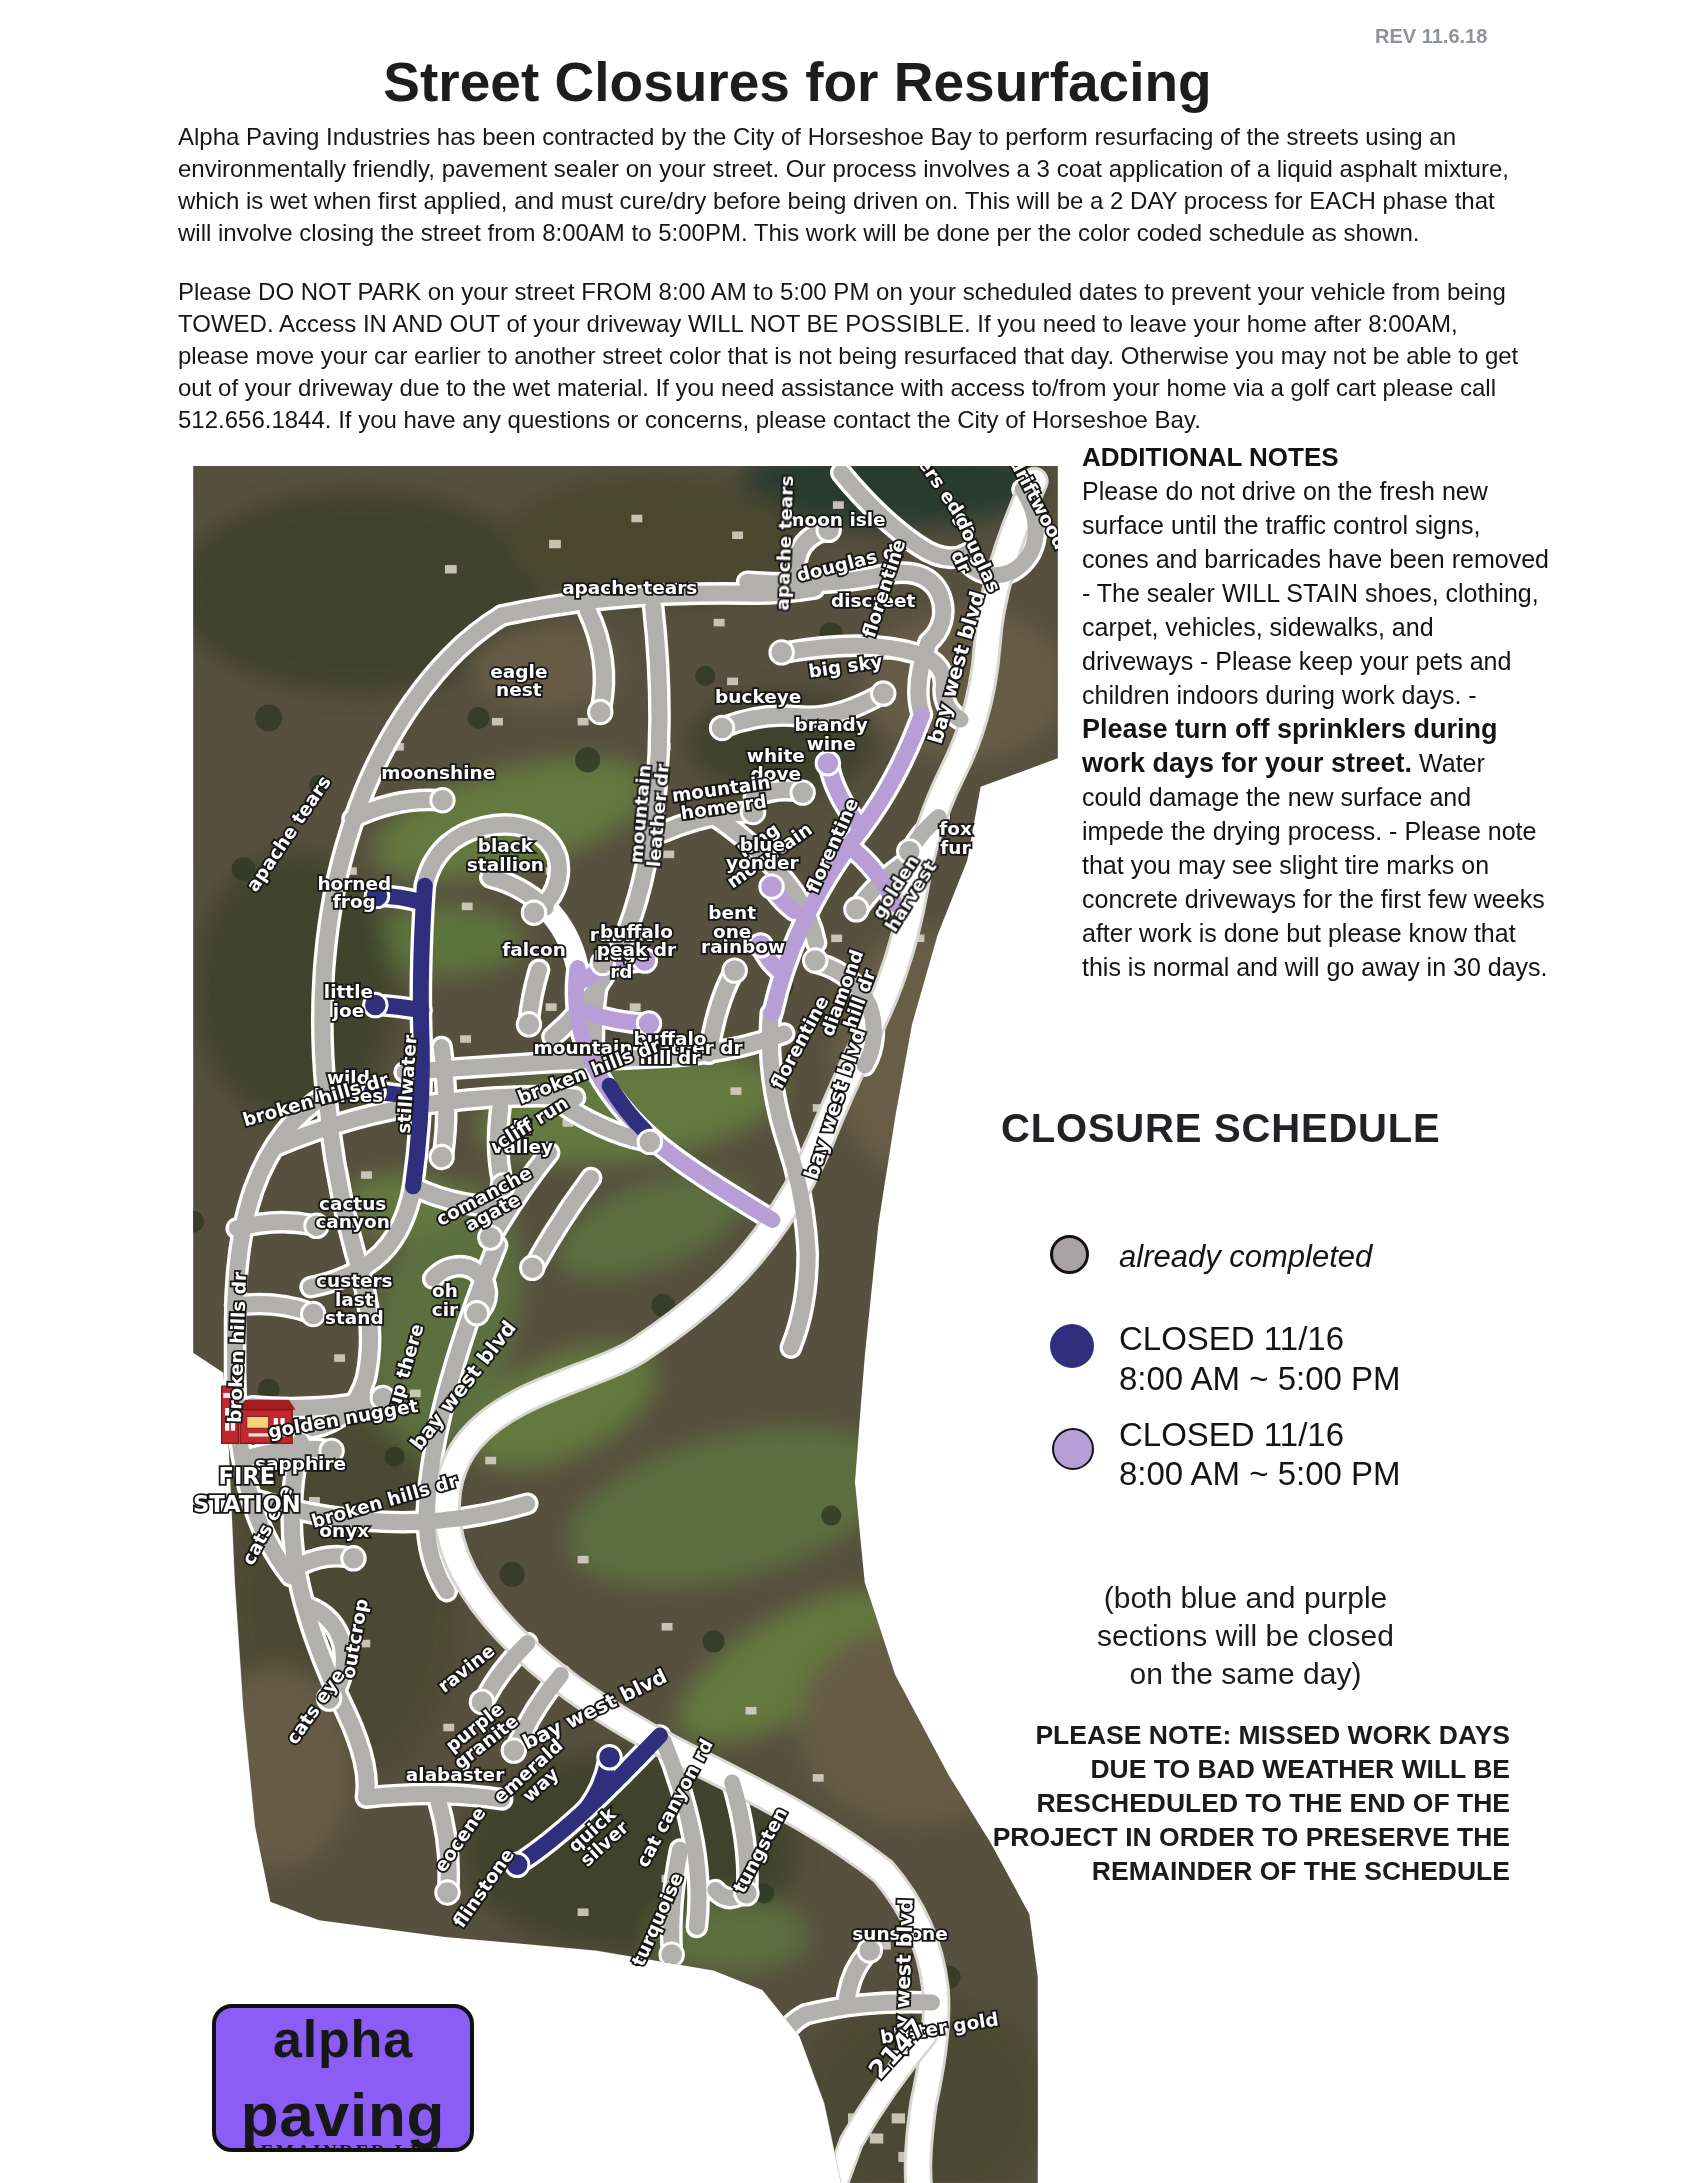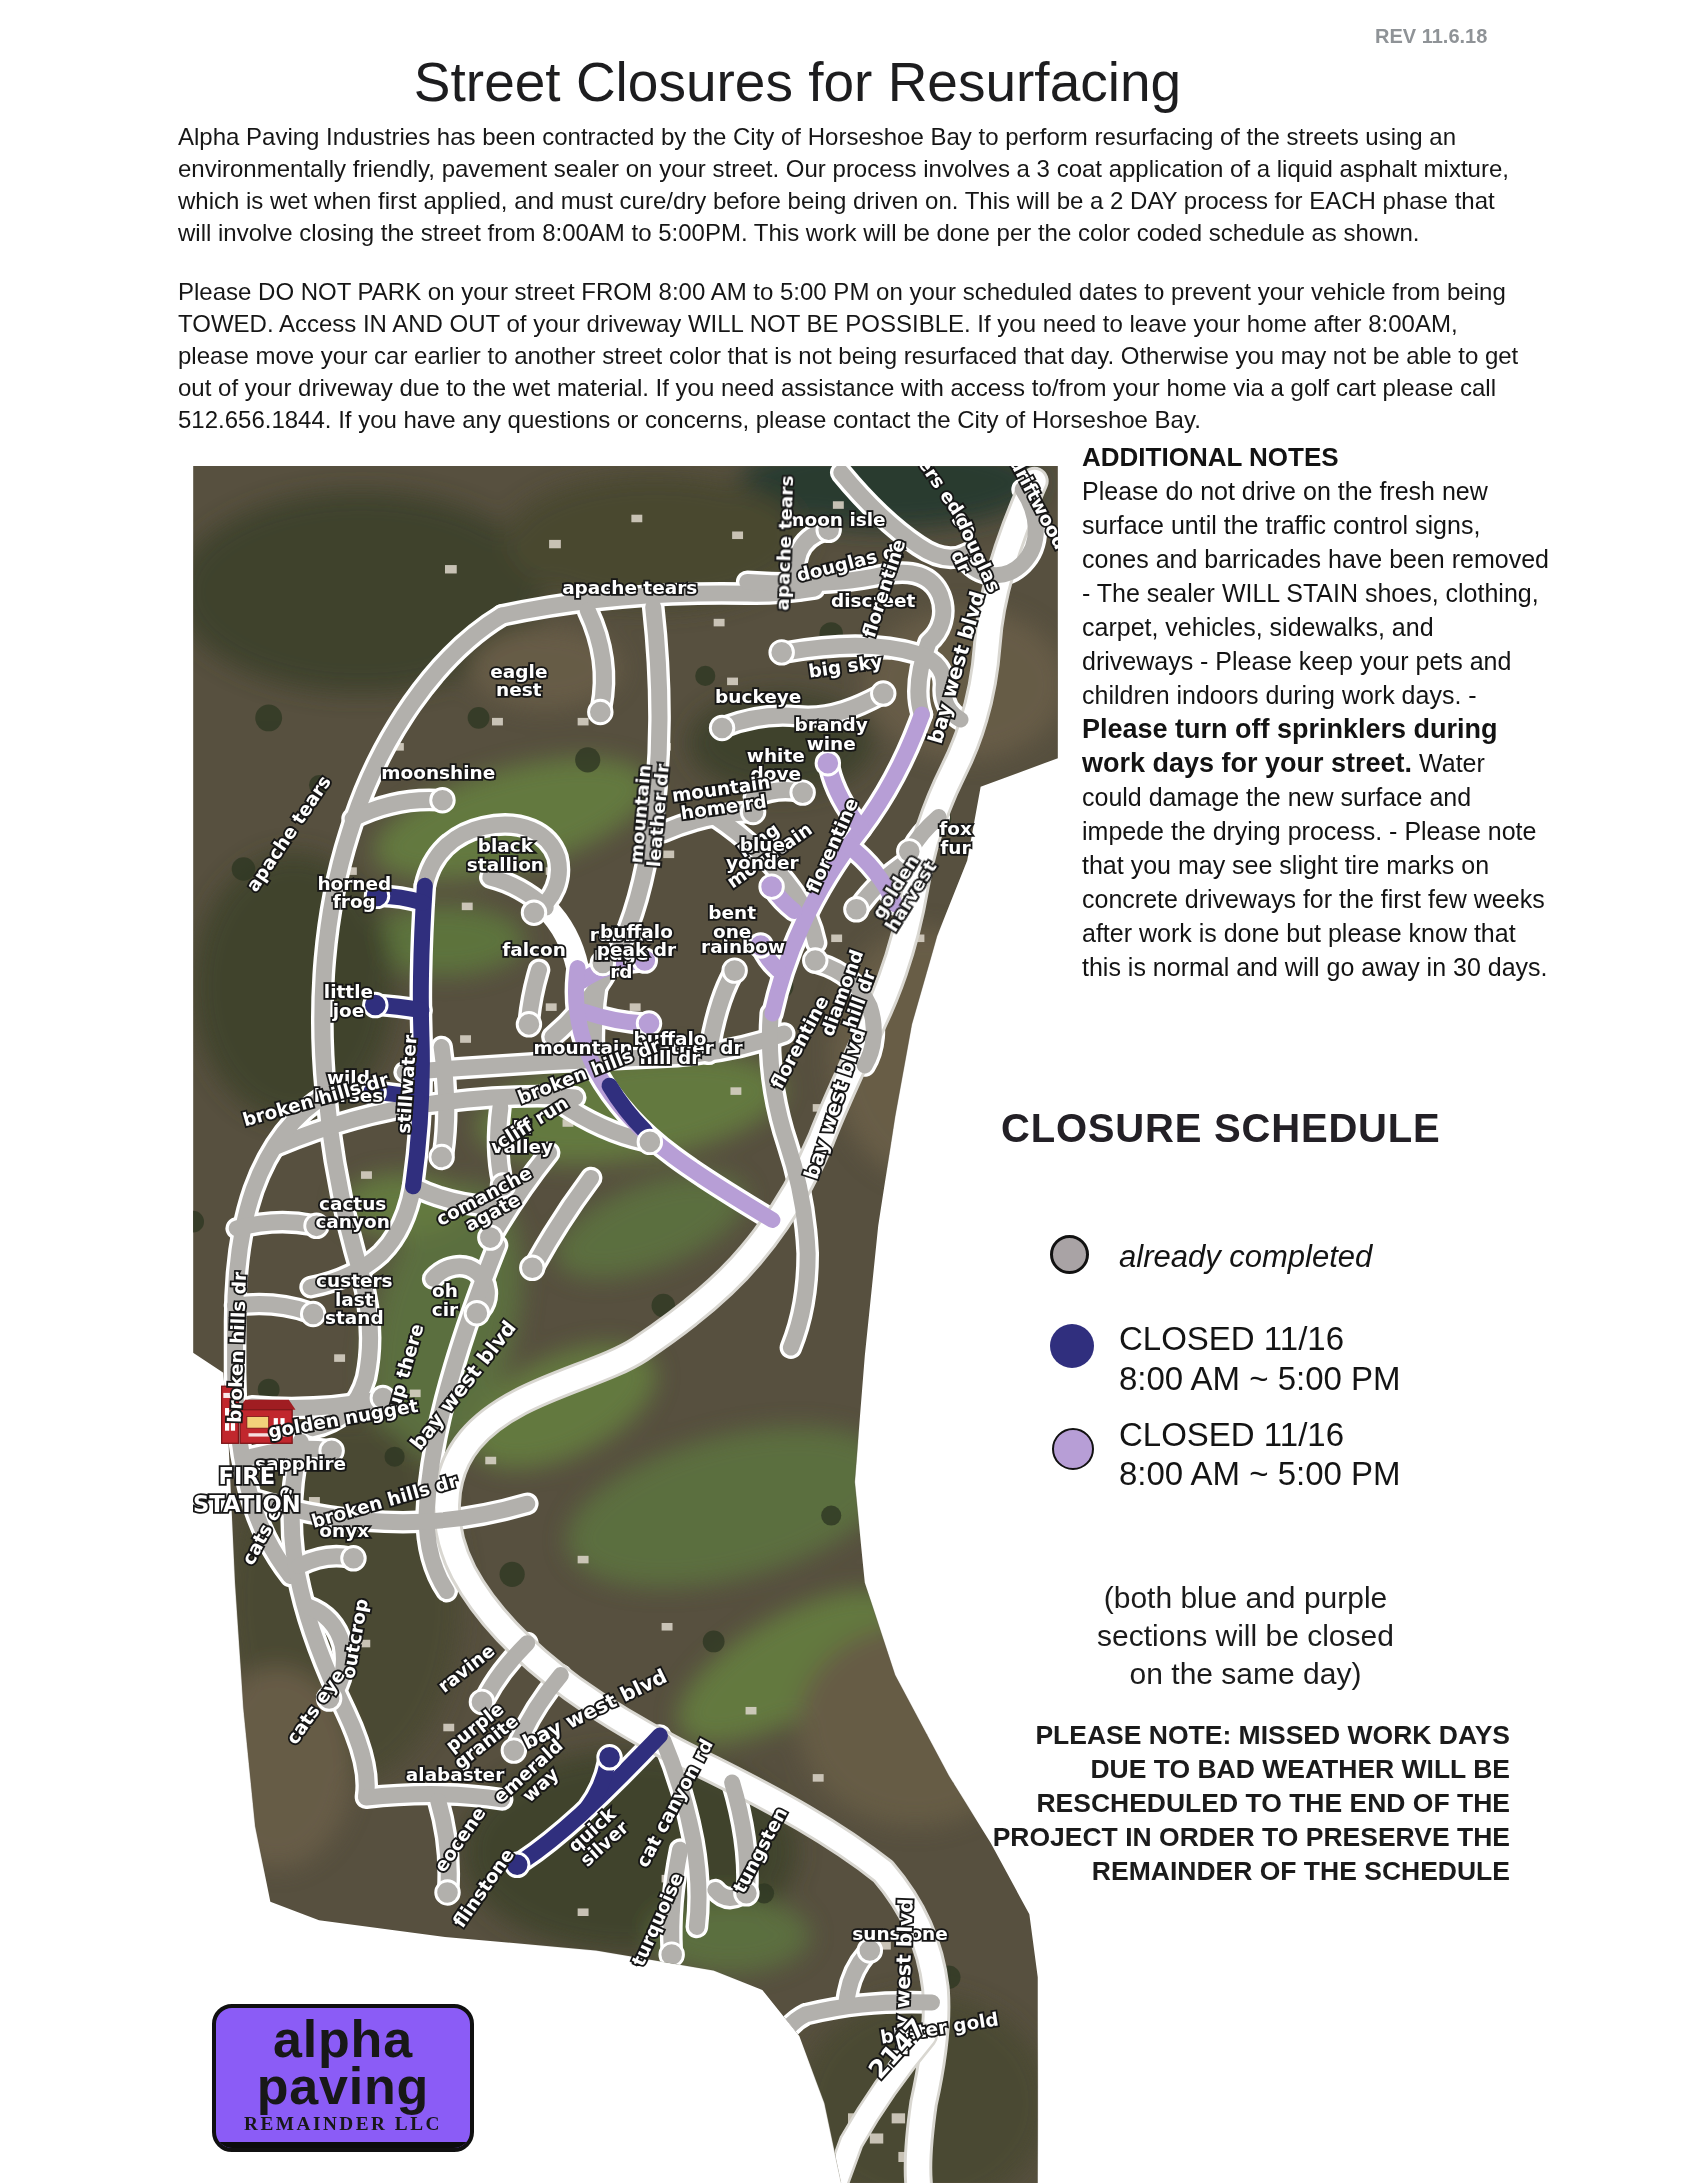--- a/index.html
+++ b/index.html
@@ -1,34 +1,34 @@
 <!DOCTYPE html>
 <html style="font-size:13.4px"><head>
 <meta charset="utf-8">
 <style>
   html,body{margin:0;padding:0;background:#fff;}
   body{width:1687px;height:2183px;position:relative;font-family:"Liberation Sans",sans-serif;color:#111;}
   .abs{position:absolute;}
-  #title{left:193px;top:13.4px;width:1209px;text-align:center;font-size:55px;font-weight:400;letter-spacing:0px;color:#1d1d1f;}
+  #title{left:193px;top:13.4px;width:1209px;text-align:center;font-size:55px;font-weight:700;letter-spacing:0px;color:#1d1d1f;}
   #rev{left:1375px;top:25px;font-size:20px;color:#8f9397;font-weight:600;}
   .para{left:178px;width:1355px;font-size:24px;line-height:32px;color:#161616;}
   #para1{top:97px;}
   #para2{top:252px;}
   #addnotes{left:1082px;top:440px;width:467px;font-size:25px;line-height:34px;color:#131313;}
   #addnotes .hd{font-weight:bold;font-size:26px;}
   #addnotes b{font-size:27px;}
   #closure-hd{left:1001px;top:1106px;font-size:40px;font-weight:800;letter-spacing:0.8px;color:#232026;}
   .sw{border-radius:50%;box-sizing:border-box;}
   .leg-label{font-size:31px;font-style:italic;color:#141414;}
   .leg-line{font-size:33px;color:#141414;}
   #both-note{left:985px;top:1579px;width:521px;font-size:30px;line-height:38px;text-align:center;white-space:pre-line;color:#1b1b1b;font-weight:500;}
   #weather-note{left:991px;top:1718px;width:519px;font-size:26.5px;line-height:34px;font-weight:800;text-align:right;color:#1b1b1b;}
   #logo{left:212px;top:2004px;width:262px;height:148px;border:4.2px solid #101010;border-radius:20px;background:#8b5cf6;overflow:hidden;text-align:center;box-sizing:border-box;}
   #logo .l1{font-size:52px;font-weight:800;line-height:47px;margin-top:8.4px;letter-spacing:0.8px;color:#181818;}
-  #logo .l2{font-size:52px;font-weight:800;line-height:47px;letter-spacing:0.8px;color:#181818;}
+  #logo .l2{font-size:62px;font-weight:800;line-height:47px;letter-spacing:0.8px;color:#181818;margin-top:28px;}
   #logo .l3{font-family:"Liberation Serif",serif;font-size:19.3px;font-weight:700;letter-spacing:2.5px;line-height:28.6px;color:#181818;}
   #logo .bar{background:#0c0c0c;color:#fff;font-size:16px;font-weight:700;line-height:25px;letter-spacing:0.8px;margin-top:3.4px;height:28.6px;}
   #map{left:193px;top:466px;width:865px;height:1717px;}
   svg text{font-family:"DejaVu Sans",sans-serif;}
   .street-label{fill:#fff;stroke:#161616;stroke-width:4.4px;paint-order:stroke;font-weight:700;}
 </style>
 </head>
 <body>
 
 <h1 id="title" class="abs">Street Closures for Resurfacing</h1>

